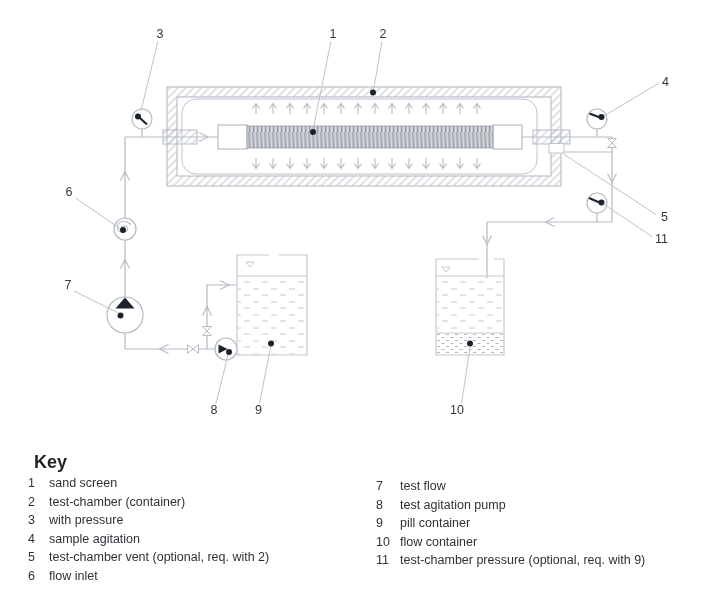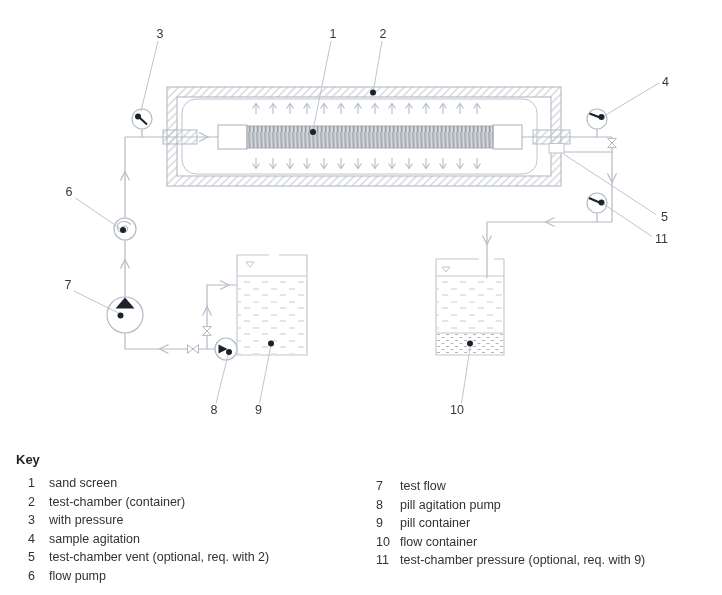--- a/index.html
+++ b/index.html
@@ -1,21 +1,21 @@
 <!DOCTYPE html>
 <html><head>
 <meta charset="utf-8">
 <style>
   html,body{margin:0;padding:0;background:#ffffff;}
   .screen{position:relative;width:722px;height:595px;background:#fff;overflow:hidden;
           font-family:"Liberation Sans", sans-serif;color:#31353b;}
   svg{position:absolute;left:0;top:0;}
   svg text{font-family:"Liberation Sans", sans-serif;font-size:12.5px;fill:#33373c;}
   .key{position:absolute;left:0;top:0;width:722px;}
-  .key-title{position:absolute;left:16px;top:452px;font-size:13px;font-weight:bold;color:#1f2328;}
+  .key-title{position:absolute;left:34px;top:452px;font-size:18px;font-weight:bold;color:#1f2328;}
   .klist{position:absolute;font-size:12.5px;line-height:18.6px;color:#2e3237;}
   .klist.left{left:28px;top:474px;}
   .klist.right{left:376px;top:477px;}
   .krow{display:flex;}
   .klist.left .knum{width:21px;flex:none;}
   .klist.right .knum{width:24px;flex:none;}
 </style>
 </head>
 <body>
 
@@ -222,32 +222,32 @@
     <div class="krow">
       <span class="knum">4</span>
       <span>sample agitation</span>
     </div>
     <div class="krow">
       <span class="knum">5</span>
       <span>test-chamber vent (optional, req. with 2)</span>
     </div>
     <div class="krow">
       <span class="knum">6</span>
-      <span>flow pump</span>
+      <span>flow inlet</span>
     </div>
   </div>
 
   <div class="klist right">
     <div class="krow">
       <span class="knum">7</span>
       <span>test flow</span>
     </div>
     <div class="krow">
       <span class="knum">8</span>
-      <span>pill agitation pump</span>
+      <span>test agitation pump</span>
     </div>
     <div class="krow">
       <span class="knum">9</span>
       <span>pill container</span>
     </div>
     <div class="krow">
       <span class="knum">10</span>
       <span>flow container</span>
     </div>
     <div class="krow">

